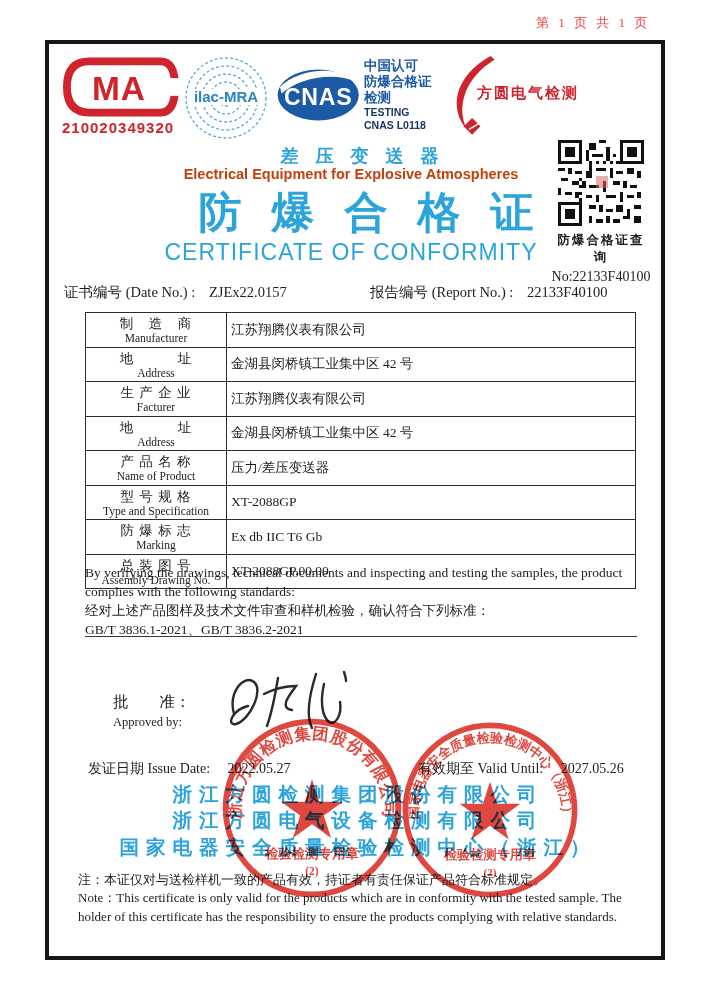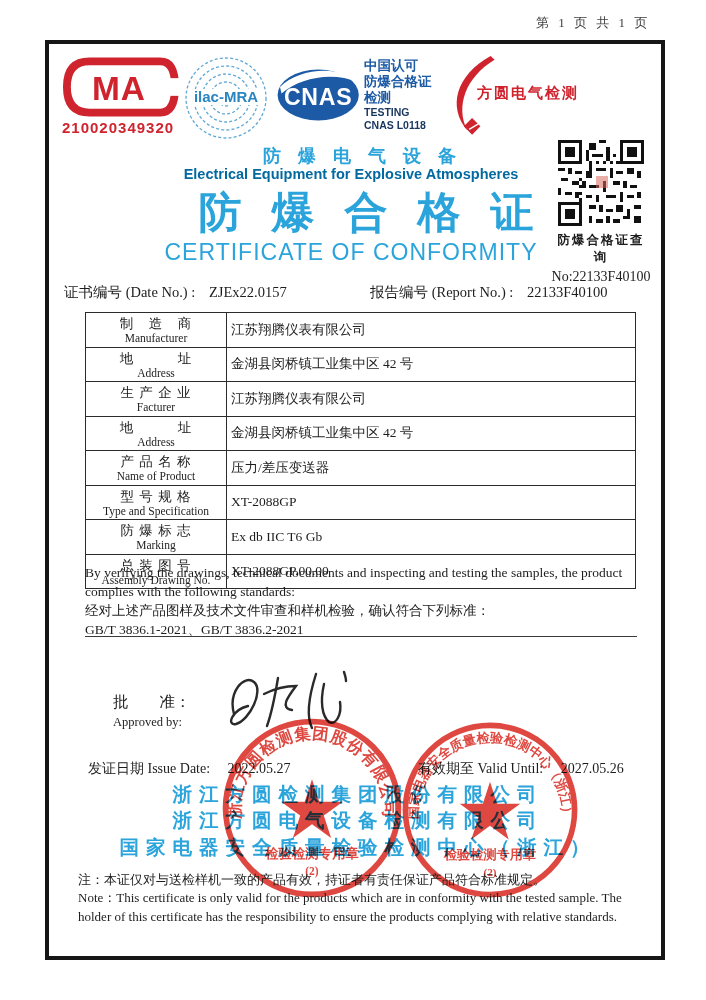--- a/index.html
+++ b/index.html
@@ -1,33 +1,33 @@
 <!DOCTYPE html>
 <html><head>
 <meta charset="utf-8">
 <style>
   html,body{margin:0;padding:0;background:#e9e9e9;}
   .page{position:relative;width:706px;height:1000px;background:#ffffff;margin:0 auto;
         font-family:"Liberation Serif","DejaVu Serif",serif;color:#1d1d1d;overflow:hidden;}
   .abs{position:absolute;}
-  .pagination{top:14px;left:536px;font-size:13px;color:#404040;letter-spacing:3px;}
+  .pagination{top:14px;left:536px;font-size:13px;color:#ef4444;letter-spacing:3px;}
   .border-box{left:45px;top:40px;width:612px;height:912px;border:4px solid #161616;}
 
   
   .cma-num{left:62px;top:119px;width:118px;text-align:left;color:#cf232e;
            font-family:"Liberation Sans",sans-serif;font-weight:bold;font-size:15px;letter-spacing:1px;}
   .cnas-side{left:364px;top:58px;color:#1c5aa5;font-weight:bold;font-size:13.5px;line-height:1.2;}
   .cnas-sub{left:364px;top:106px;color:#17355e;font-family:"Liberation Sans",sans-serif;
             font-weight:bold;font-size:10.5px;line-height:1.25;}
   .fy-logo-text{left:477px;top:84px;color:#cf232e;font-weight:bold;font-size:15px;letter-spacing:2px;}
 
   
   .center-line{left:45px;width:612px;text-align:center;}
   .t-cn-small{top:144px;color:#2ba4db;font-weight:bold;font-size:18px;letter-spacing:17px;padding-left:17px;}
-  .t-en-small{top:166px;color:#0369a1;font-weight:bold;font-size:14.5px;
+  .t-en-small{top:166px;color:#c2410c;font-weight:bold;font-size:14.5px;
               font-family:"Liberation Sans",sans-serif;}
   .t-cn-large{top:184px;color:#2ba4db;font-weight:bold;font-size:43px;letter-spacing:30px;padding-left:30px;}
   .t-en-large{top:239px;color:#2ba4db;font-size:23px;letter-spacing:1px;
               font-family:"Liberation Sans",sans-serif;}
 
   
   .qr-block{left:551px;top:140px;width:100px;text-align:center;}
   .qr-caption{font-size:12.5px;font-weight:bold;letter-spacing:2px;margin-top:2px;}
   .qr-number{font-size:14px;margin-top:3px;}
 
@@ -118,21 +118,21 @@
     <div>CNAS L0118</div>
   </div>
 
   <svg class="abs" style="left:440px;top:54px;" width="72" height="88" viewBox="0 0 70 90">
     <path d="M50,2 C14,22 6,54 26,78 C14,54 24,24 54,6 Z" fill="#cf232e"></path>
     <rect x="25" y="68" width="12" height="12" fill="#cf232e" transform="rotate(45 31 74)"></rect>
     <line x1="28" y1="77" x2="40" y2="70" stroke="#ffffff" stroke-width="1.4"></line>
   </svg>
   <div class="abs fy-logo-text">方圆电气检测</div>
 
-  <div class="abs center-line t-cn-small">防爆电气设备</div>
+  <div class="abs center-line t-cn-small">差压变送器</div>
   <div class="abs center-line t-en-small">Electrical Equipment for Explosive Atmospheres</div>
   <div class="abs center-line t-cn-large">防爆合格证</div>
   <div class="abs center-line t-en-large">CERTIFICATE OF CONFORMITY</div>
 
   <div class="abs qr-block">
     <svg width="86" height="86" viewBox="0 0 25 25" shape-rendering="crispEdges">
       <rect x="0" y="0" width="25" height="25" fill="#ffffff"></rect>
       <g fill="#111111">
         <rect x="0" y="0" width="7" height="7"></rect>
           <rect x="18" y="0" width="7" height="7"></rect>

